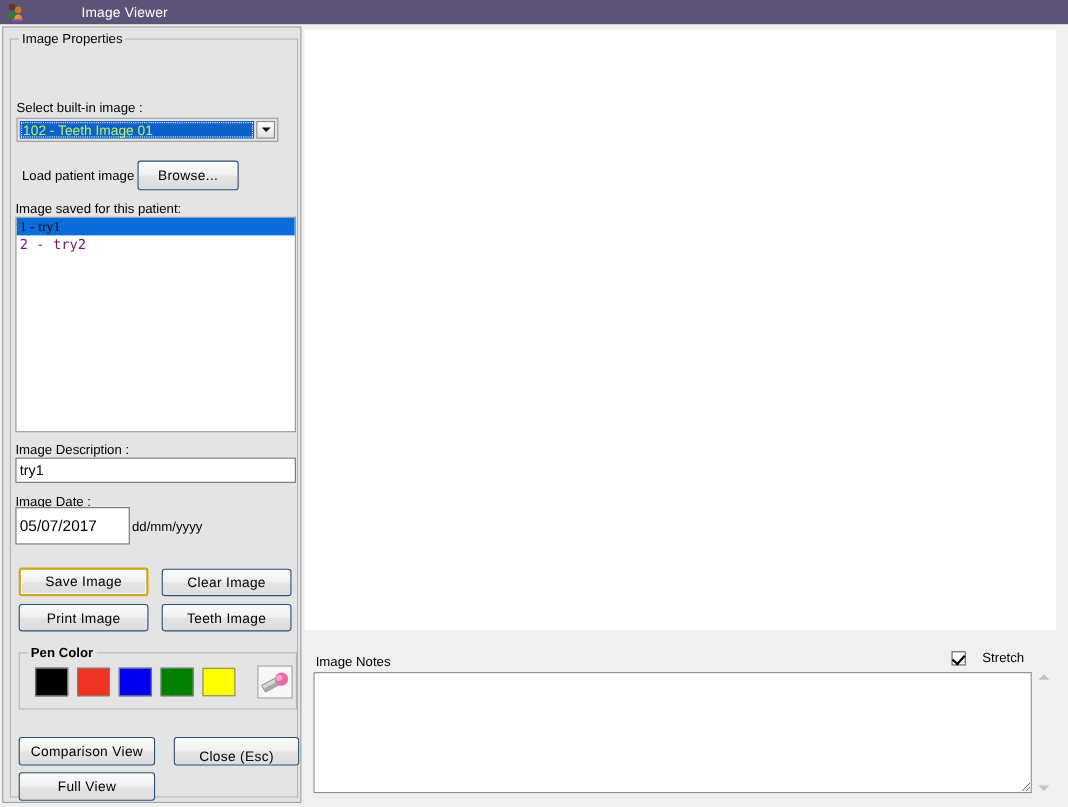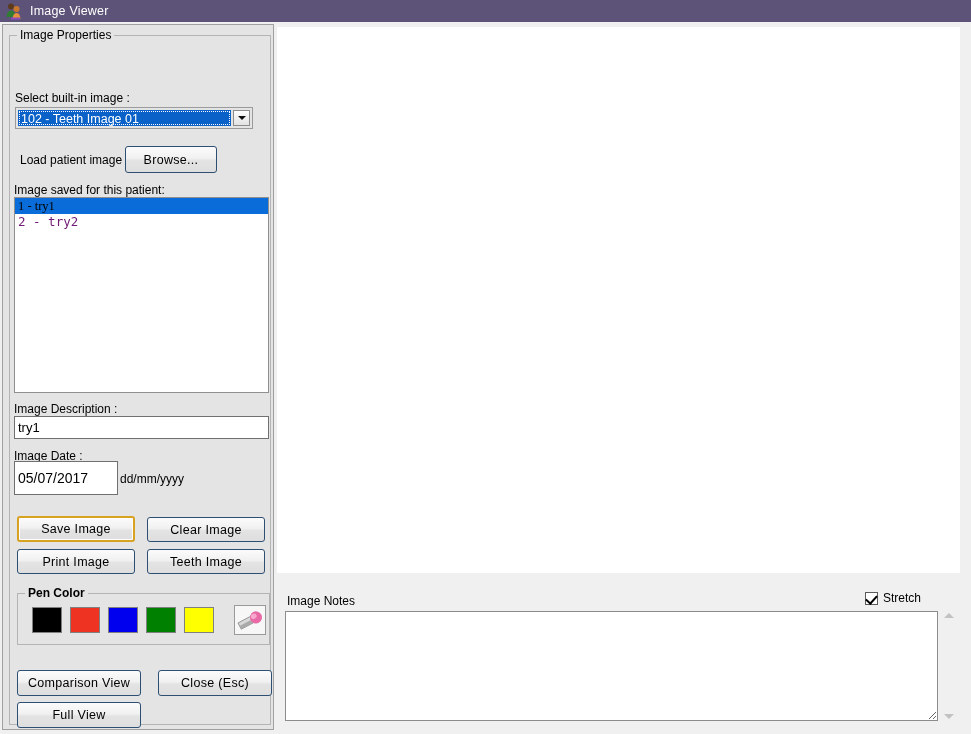--- a/index.html
+++ b/index.html
@@ -38,20 +38,21 @@
     width: 18px; height: 18px;
     position: relative;
     flex: 0 0 auto;
     margin-right: 7px;
   }
   #titlebar .tb-title {
     color: #ffffff;
     font-size: 12.5px;
     font-family: "Liberation Sans", sans-serif;
     letter-spacing: 0.2px;
+    margin-left: 44px;
   }
 
   
   #left-panel {
     position: absolute;
     left: 2px; top: 24px;
     width: 272px; height: 706px;
     background: #e4e4e4;
     border: 1px solid #a0a0a0;
     box-sizing: border-box;
@@ -95,21 +96,21 @@
     background: #e4e4e4;
     border: 1px solid #9a9a9a;
     box-sizing: border-box;
     display: flex;
     align-items: stretch;
     padding: 2px;
   }
   #combo-builtin .combo-text {
     flex: 1 1 auto;
     background: #0a62c8;
-    color: #ffffff;
+    color: #bef264;
     font-size: 12.5px;
     line-height: 16px;
     padding: 1px 3px;
     outline: 1px dotted #ffffff;
     outline-offset: -2px;
     overflow: hidden;
     white-space: nowrap;
     box-sizing: border-box;
   }
   #combo-builtin .combo-arrow {
@@ -150,21 +151,21 @@
   .btn.focused {
     border: 2px solid #d6a220;
     box-shadow: inset 0 0 0 1px #ffffff;
   }
   #btn-browse { left: 122px; top: 121px; width: 92px; height: 27px; }
   #btn-save   { left: 14px;  top: 491px; width: 118px; height: 26px; }
   #btn-clear  { left: 144px; top: 492px; width: 118px; height: 25px; }
   #btn-print  { left: 14px;  top: 524px; width: 118px; height: 25px; }
   #btn-delete { left: 144px; top: 524px; width: 118px; height: 25px; }
   #btn-comparison { left: 14px; top: 645px; width: 124px; height: 26px; }
-  #btn-close      { left: 155px; top: 645px; width: 114px; height: 26px; }
+  #btn-close      { left: 155px; top: 645px; width: 114px; height: 26px; align-items: flex-end; }
   #btn-fullview   { left: 14px; top: 677px; width: 124px; height: 26px; }
 
   
   #listbox {
     position: absolute;
     left: 11px; top: 172px;
     width: 255px; height: 196px;
     background: #ffffff;
     border: 1px solid #8f8f8f;
     box-sizing: border-box;
@@ -238,21 +239,21 @@
   
   #notes-label {
     position: absolute;
     left: 287px; top: 594px;
   }
   #stretch-wrap {
     position: absolute;
     left: 865px; top: 591px;
     display: flex;
     align-items: center;
-    gap: 5px;
+    gap: 15px;
   }
   .checkbox {
     width: 13px; height: 13px;
     background: #ffffff;
     border: 1px solid #5a5a5a;
     box-sizing: border-box;
     position: relative;
     flex: 0 0 auto;
   }
   .checkbox .tick {

